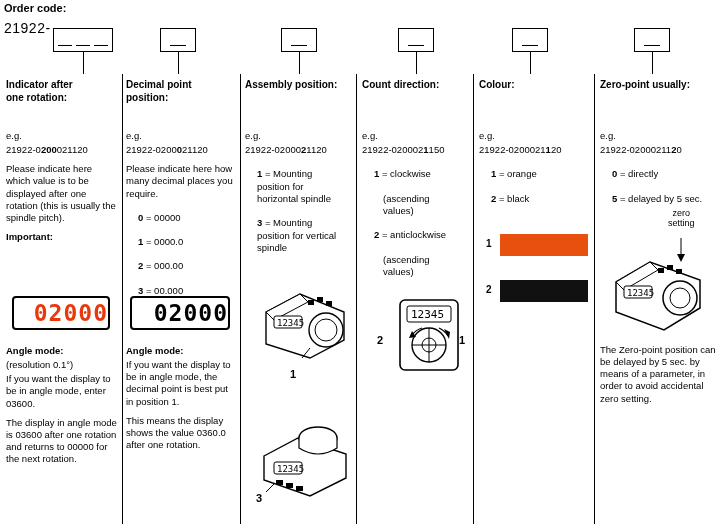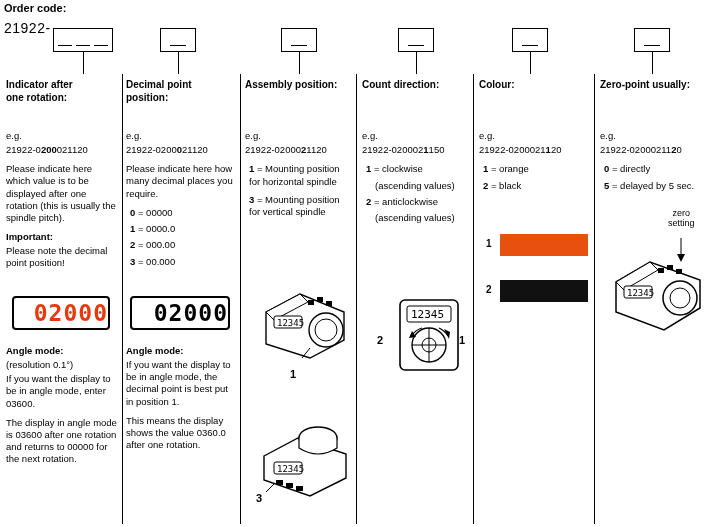--- a/index.html
+++ b/index.html
@@ -80,21 +80,21 @@
     font-size: 10px;
     font-weight: bold;
     line-height: 1.25;
   }
   .para {
     margin: 0 0 7px 0;
     font-size: 9.5px;
     line-height: 1.28;
   }
   .tight { margin-bottom: 2px; }
-  .list-line { margin: 4px; font-size: 9.5px; line-height: 1.3; }
+  .list-line { margin: 12px; font-size: 9.5px; line-height: 1.3; }
   .bold { font-weight: bold; }
   .indent { padding-left: 9px; }
 
   
   .display {
     border: 2px solid #000;
     border-radius: 4px;
     background: #fff;
     box-sizing: border-box;
     display: flex;
@@ -184,21 +184,20 @@
     <h3 style="white-space:pre-line;">Indicator after
 one rotation:</h3>
   </div>
   <div class="col" style="left:6px; top:130px; width:110px;">
     <p class="para tight">e.g.</p>
     <p class="para">
       <span>21922-0</span><span class="bold">200</span><span>021120</span>
     </p>
     <p class="para">Please indicate here which value is to be displayed after one rotation (this is usually the spindle pitch).</p>
     <p class="para tight bold">Important:</p>
-    <p class="para">Please note the decimal point position!</p>
   </div>
 
   <div class="display red" style="position:absolute; left:12px; top:296px; width:98px; height:34px;">
     <span>02000</span>
   </div>
   <div class="col" style="left:6px; top:345px; width:112px;">
     <p class="para tight bold">Angle mode:</p>
     <p class="para tight">(resolution 0.1°)</p>
     <p class="para">If you want the display to be in angle mode, enter 03600.</p>
     <p class="para">The display in angle mode is 03600 after one rotation and returns to 00000 for the next rotation.</p>
@@ -335,14 +334,17 @@
     <polygon points="12,30 46,10 96,28 96,56 60,78 12,60" fill="#ffffff" stroke="#000" stroke-width="1.5"></polygon>
     <polygon points="12,30 46,10 54,18 20,38" fill="#ffffff" stroke="#000" stroke-width="1"></polygon>
     <rect x="20" y="34" width="28" height="12" rx="2" fill="#fff" stroke="#000" stroke-width="1"></rect>
     <text x="23" y="44" font-family="DejaVu Sans Mono, monospace" font-size="9" fill="#000">12345</text>
     <circle cx="76" cy="46" r="17" fill="#ffffff" stroke="#000" stroke-width="1.5"></circle>
     <circle cx="76" cy="46" r="10" fill="#ffffff" stroke="#000" stroke-width="1"></circle>
     <rect x="54" y="16" width="6" height="5" fill="#000"></rect>
     <rect x="63" y="13" width="6" height="5" fill="#000"></rect>
     <rect x="72" y="17" width="6" height="5" fill="#000"></rect>
   </svg>
+  <div class="col" style="left:600px; top:344px; width:118px;">
+    <p class="para">The Zero-point position can be delayed by 5 sec. by means of a parameter, in order to avoid accidental zero setting.</p>
+  </div>
 
 </div>
 
 </body></html>

